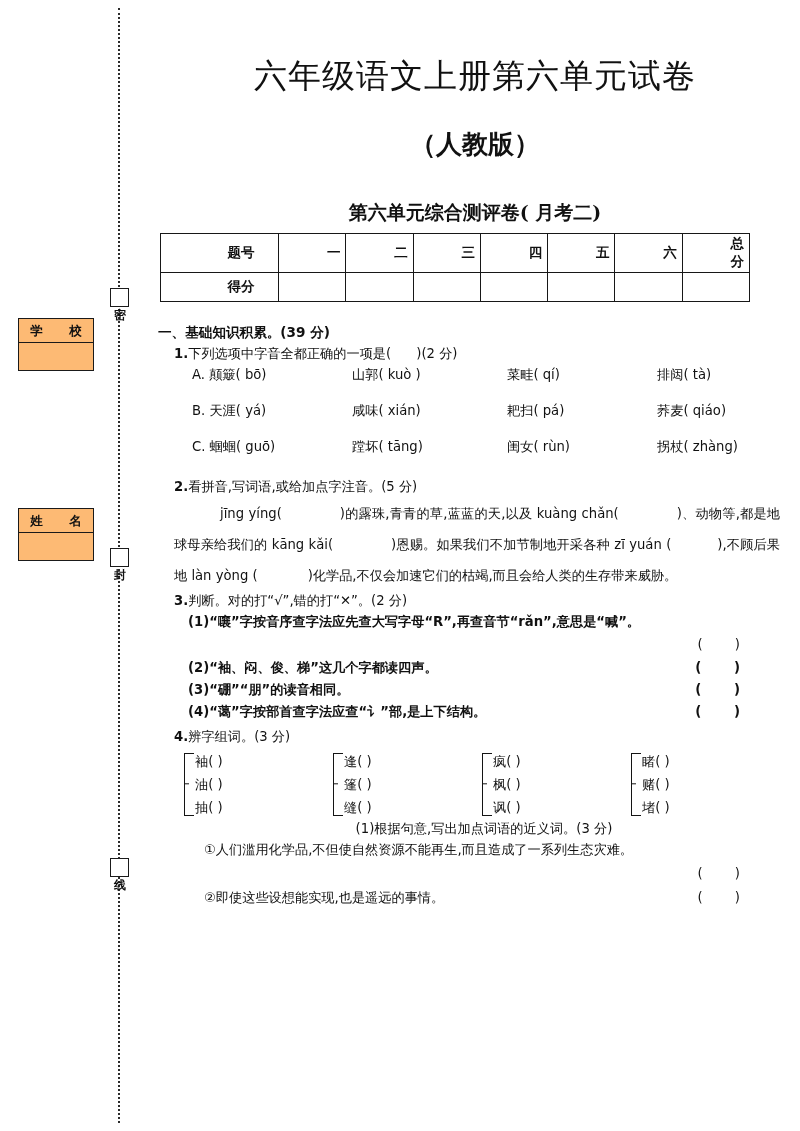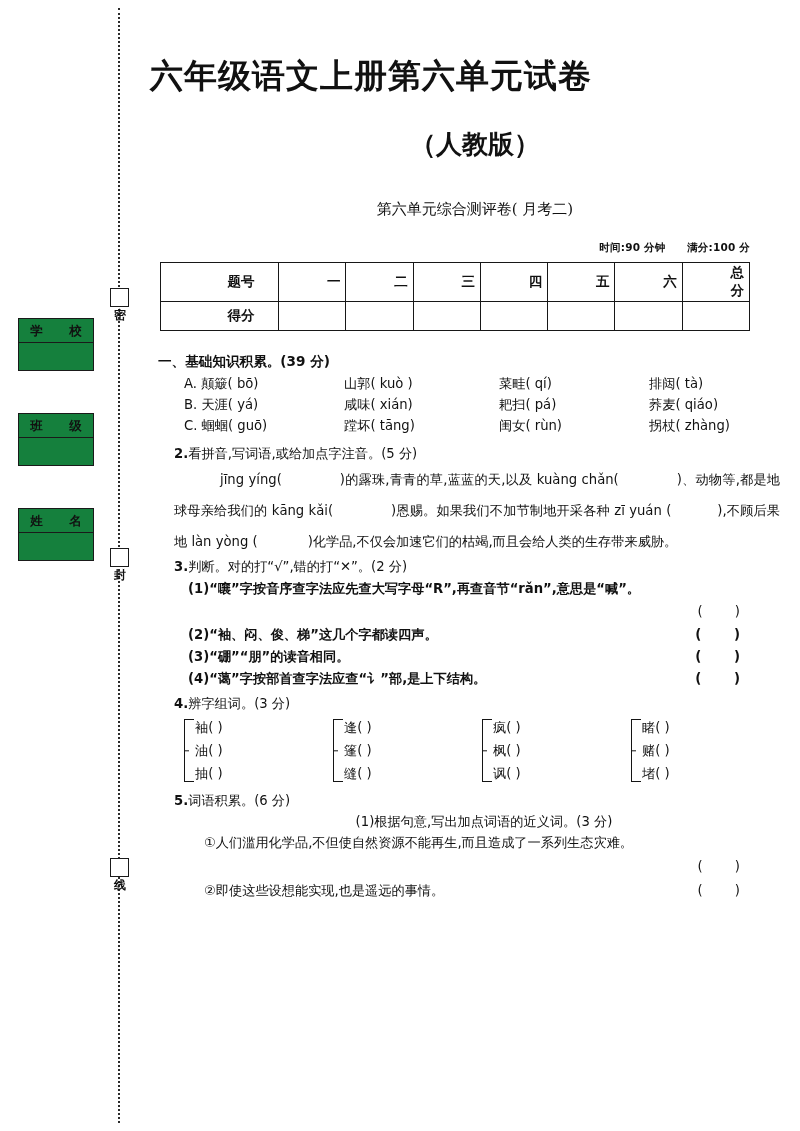--- a/index.html
+++ b/index.html
@@ -53,21 +53,21 @@
   #seal-mi   { top: 288px; }
   #seal-feng { top: 548px; }
   #seal-xian { top: 858px; }
 
   
   .info-box {
     position: absolute;
     left: 18px;
     width: 76px;
     border: 1.6px solid #1a1a1a;
-    background: #15803d;
+    background: #fdba74;
     box-sizing: border-box;
   }
   .info-box .ib-label {
     height: 23px;
     line-height: 23px;
     text-align: center;
     font-size: 12.5px;
     font-weight: bold;
     letter-spacing: 7px;
     text-indent: 7px;
@@ -84,38 +84,39 @@
   
   #main {
     position: absolute;
     left: 150px;
     top: 0;
     width: 650px;
     height: 1131px;
   }
 
   .doc-title {
+    text-align: center;
     font-size: 33px;
-    font-weight: bold;
+    font-weight: normal;
     letter-spacing: 1px;
     margin-top: 54px;
     font-family: "DejaVu Serif", "Liberation Serif", serif;
     white-space: nowrap;
   }
   .doc-subtitle {
     text-align: center;
     font-size: 26px;
     font-weight: bold;
     margin-top: 28px;
     font-family: "DejaVu Serif", "Liberation Serif", serif;
   }
   .doc-subtitle2 {
     text-align: center;
-    font-size: 15px;
-    font-weight: normal;
+    font-size: 19px;
+    font-weight: bold;
     margin-top: 38px;
     font-family: "DejaVu Serif", "Liberation Serif", serif;
   }
   .meta-line {
     margin-top: 22px;
     padding-right: 50px;
     text-align: right;
     font-size: 10.5px;
     font-weight: bold;
     letter-spacing: 0.2px;
@@ -153,24 +154,24 @@
     font-size: 13.6px;
     margin-bottom: 1px;
   }
   .q-line { margin-left: 16px; white-space: nowrap; }
   .q-num  { font-weight: bold; }
   .q-sub  { margin-left: 30px; text-align: center; }
   .paren-blank { letter-spacing: 0; }
 
   
   .opt-grid {
-    margin-left: 26px;
+    margin-left: 34px;
     display: grid;
     grid-template-columns: 160px 155px 150px 150px;
-    row-gap: 0px;
+    row-gap: 15px;
   }
   .opt-grid div { white-space: nowrap; line-height: 21px; }
 
   
   .q-para {
     margin-left: 16px;
     text-align: justify;
     line-height: 31px;
   }
   .q-para .indent { display: inline-block; width: 46px; }
@@ -276,42 +277,33 @@
     </div>
   <div class="seal-char" id="seal-xian">
       <span>线</span>
     </div>
 
   <div class="info-box" id="box-school">
     <div class="ib-label">学　校</div>
     <div class="ib-blank"></div>
   </div>
 
-  <div class="info-box" id="box-class">
-    <div class="ib-label">班　级</div>
-    <div class="ib-blank"></div>
-  </div>
 
   <div class="info-box" id="box-name">
     <div class="ib-label">姓　名</div>
     <div class="ib-blank"></div>
   </div>
 </div>
 
 <div id="main">
 
   <div class="doc-title">六年级语文上册第六单元试卷</div>
   <div class="doc-subtitle">（人教版）</div>
   <div class="doc-subtitle2">第六单元综合测评卷( 月考二)</div>
 
-  <div class="meta-line">
-    <span>时间:90 分钟</span>
-    <span class="meta-gap"></span>
-    <span>满分:100 分</span>
-  </div>
 
   <table class="score-table">
     <tbody>
         <tr>
       <td class="first-col">题号</td>
       <td>一</td>
       <td>二</td>
       <td>三</td>
       <td>四</td>
       <td>五</td>
@@ -328,39 +320,42 @@
       <td></td>
       <td></td>
     </tr>
   </tbody>
     </table>
 
   <div class="body-wrap">
 
     <div class="sec-head">一、基础知识积累。(39 分)</div>
 
+    <div class="q-line">
+      <span class="q-num">1.</span><span>下列选项中字音全都正确的一项是(</span><span class="paren-blank">&nbsp;&nbsp;&nbsp;&nbsp;&nbsp;&nbsp;</span><span>)(2 分)</span>
+    </div>
 
     <div class="opt-grid">
       <div>A. 颠簸( bō)</div>
       <div>山郭( kuò )</div>
       <div>菜畦( qí)</div>
       <div>排闼( tà)</div>
 
       <div>B. 天涯( yá)</div>
       <div>咸味( xián)</div>
       <div>耙扫( pá)</div>
       <div>荞麦( qiáo)</div>
 
       <div>C. 蝈蝈( guō)</div>
       <div>蹚坏( tāng)</div>
       <div>闺女( rùn)</div>
       <div>拐杖( zhàng)</div>
     </div>
 
-    <div class="q-line" style="margin-top:8px">
+    <div class="q-line" style="margin-top:20px">
       <span class="q-num">2.</span><span>看拼音,写词语,或给加点字注音。(5 分)</span>
     </div>
     <div class="q-para">
       <span class="indent"></span><span>jīng yíng(</span><span class="blk" style="width:58px"></span><span>)的露珠,青青的草,蓝蓝的天,以及 kuàng chǎn(</span><span class="blk" style="width:58px"></span><span>)、动物等,都是地球母亲给我们的 kāng kǎi(</span><span class="blk" style="width:58px"></span><span>)恩赐。如果我们不加节制地开采各种 zī yuán (</span><span class="blk" style="width:46px"></span><span>),不顾后果地 làn yòng (</span><span class="blk" style="width:50px"></span><span>)化学品,不仅会加速它们的枯竭,而且会给人类的生存带来威胁。</span>
     </div>
 
     <div class="q-line">
       <span class="q-num">3.</span><span>判断。对的打“√”,错的打“✕”。(2 分)</span>
     </div>
 
@@ -419,23 +414,20 @@
       <div class="bgroup">
         <div class="brace"></div>
         <div class="rows">
           <div><span>睹</span><span class="pblank">(          )</span></div>
           <div><span>赌</span><span class="pblank">(          )</span></div>
           <div><span>堵</span><span class="pblank">(          )</span></div>
         </div>
       </div>
     </div>
 
-    <div class="q-line" style="margin-top:6px">
-      <span class="q-num">5.</span><span>词语积累。(6 分)</span>
-    </div>
     <div class="q-sub">
       <span>(1)</span><span>根据句意,写出加点词语的近义词。(3 分)</span>
     </div>
 
     <div class="q5-item">
       <span>①</span><span>人们滥用化学品,不但使自然资源不能再生,而且造成了一系列生态灾难。</span>
     </div>
     <div class="q5-ans-row">( )</div>
 
     <div class="q5-item">

